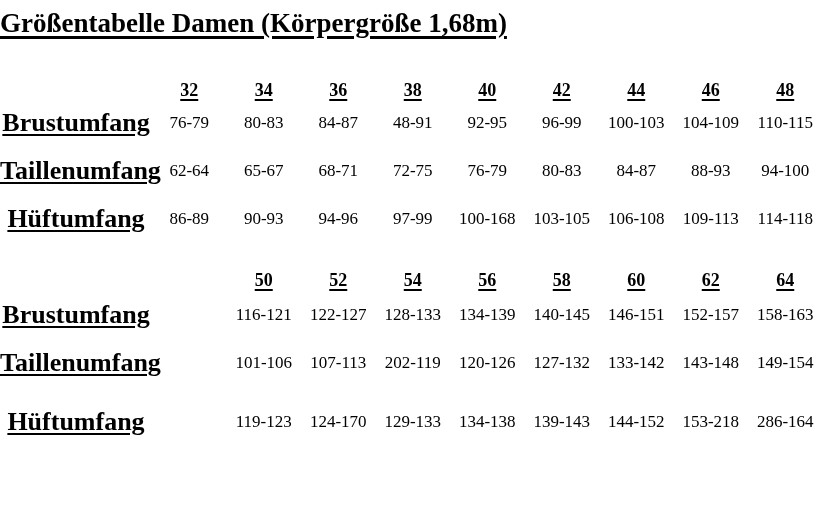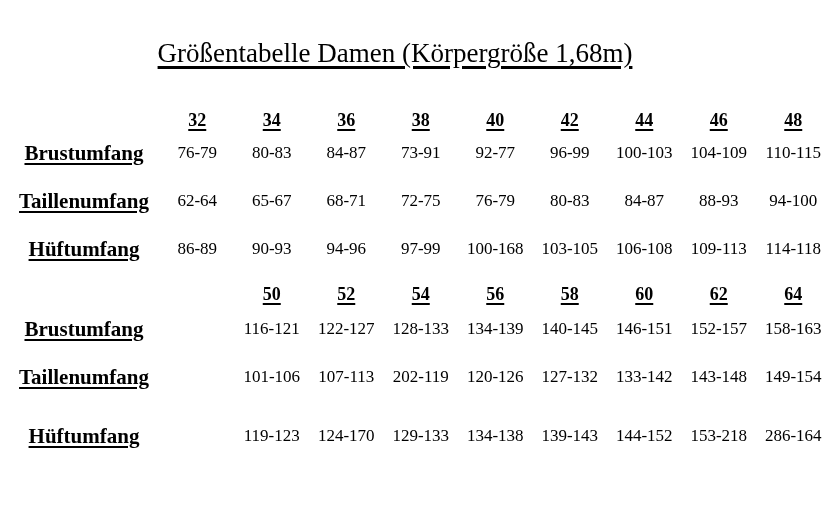--- a/index.html
+++ b/index.html
@@ -11,63 +11,62 @@
   }
   #page {
     position: relative;
     width: 832px;
     height: 512px;
     background: #ffffff;
     overflow: hidden;
   }
   .title {
     width: 790px;
-    margin: 38px 0 0 0;
-    text-align: center;
+    margin: 8px 0 0 0;
+    text-align: left;
     font-size: 27px;
-    font-weight: normal;
+    font-weight: bold;
     line-height: 30px;
     text-decoration: underline;
     text-decoration-thickness: 2.5px;
     text-underline-offset: 4px;
   }
   .trow {
     display: grid;
     grid-template-columns: 152px repeat(9, 74.5px);
     height: 20px;
     line-height: 20px;
     align-items: center;
-    padding-left: 8px;
   }
   .cell {
     text-align: center;
     white-space: nowrap;
   }
   .label-cell {
-    font-size: 21px;
+    font-size: 26px;
     font-weight: bold;
     text-decoration: underline;
     text-decoration-thickness: 2px;
     text-underline-offset: 3px;
   }
   .size-cell {
     font-size: 18px;
     font-weight: bold;
     text-decoration: underline;
     text-decoration-thickness: 2px;
     text-underline-offset: 3px;
   }
   .value-cell {
     font-size: 17px;
   }
   .mt13 { margin-top: 13px; }
   .mt15 { margin-top: 15px; }
   .mt39 { margin-top: 39px; }
   .mt40 { margin-top: 28px; }
-  .mt41 { margin-top: 25px; }
+  .mt41 { margin-top: 41px; }
   .mt42 { margin-top: 42px; }
 </style>
 </head>
 <body>
 
 <div id="page">
 
   <h1 class="title">Größentabelle Damen (Körpergröße 1,68m)</h1>
 
   <section>
@@ -82,22 +81,22 @@
       <div class="cell size-cell">44</div>
       <div class="cell size-cell">46</div>
       <div class="cell size-cell">48</div>
     </div>
 
     <div class="trow mt13">
       <div class="cell label-cell">Brustumfang</div>
       <div class="cell value-cell">76-79</div>
       <div class="cell value-cell">80-83</div>
       <div class="cell value-cell">84-87</div>
-      <div class="cell value-cell">73-91</div>
-      <div class="cell value-cell">92-77</div>
+      <div class="cell value-cell">48-91</div>
+      <div class="cell value-cell">92-95</div>
       <div class="cell value-cell">96-99</div>
       <div class="cell value-cell">100-103</div>
       <div class="cell value-cell">104-109</div>
       <div class="cell value-cell">110-115</div>
     </div>
 
     <div class="trow mt40">
       <div class="cell label-cell">Taillenumfang</div>
       <div class="cell value-cell">62-64</div>
       <div class="cell value-cell">65-67</div>

